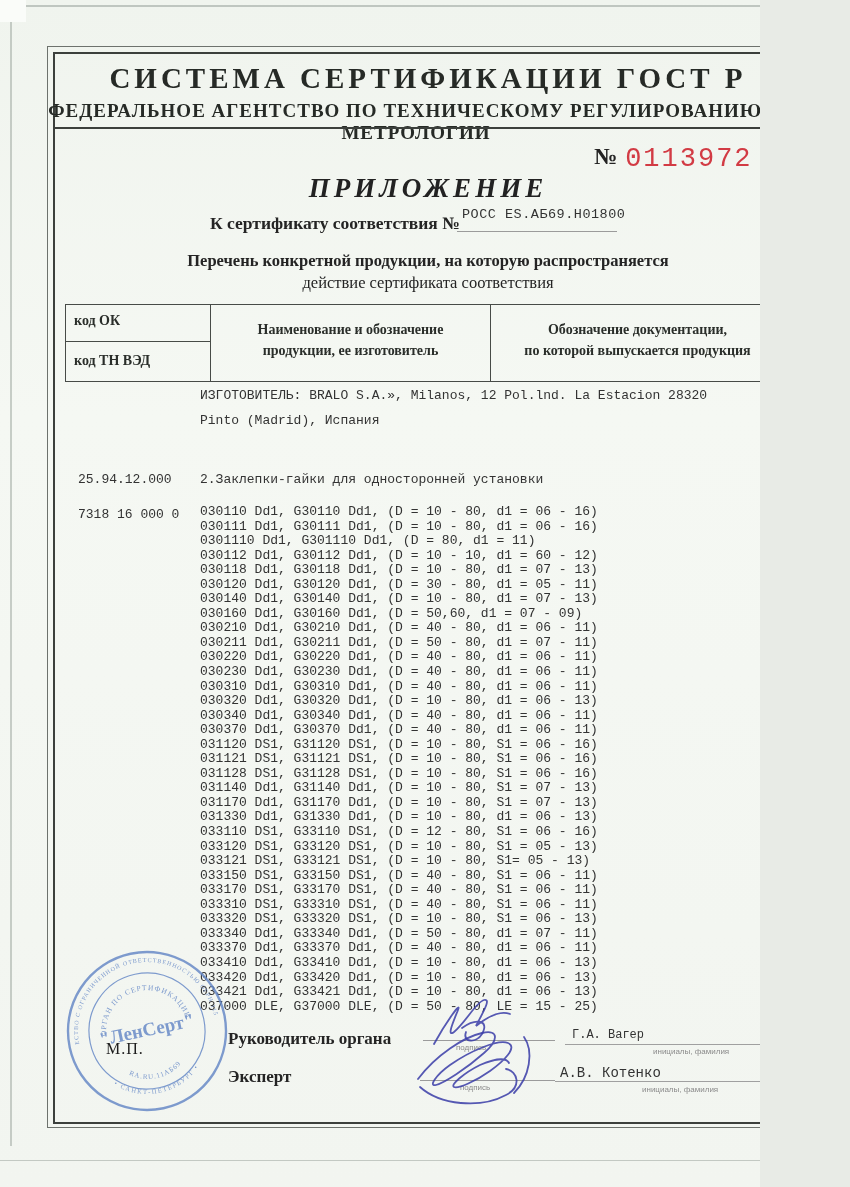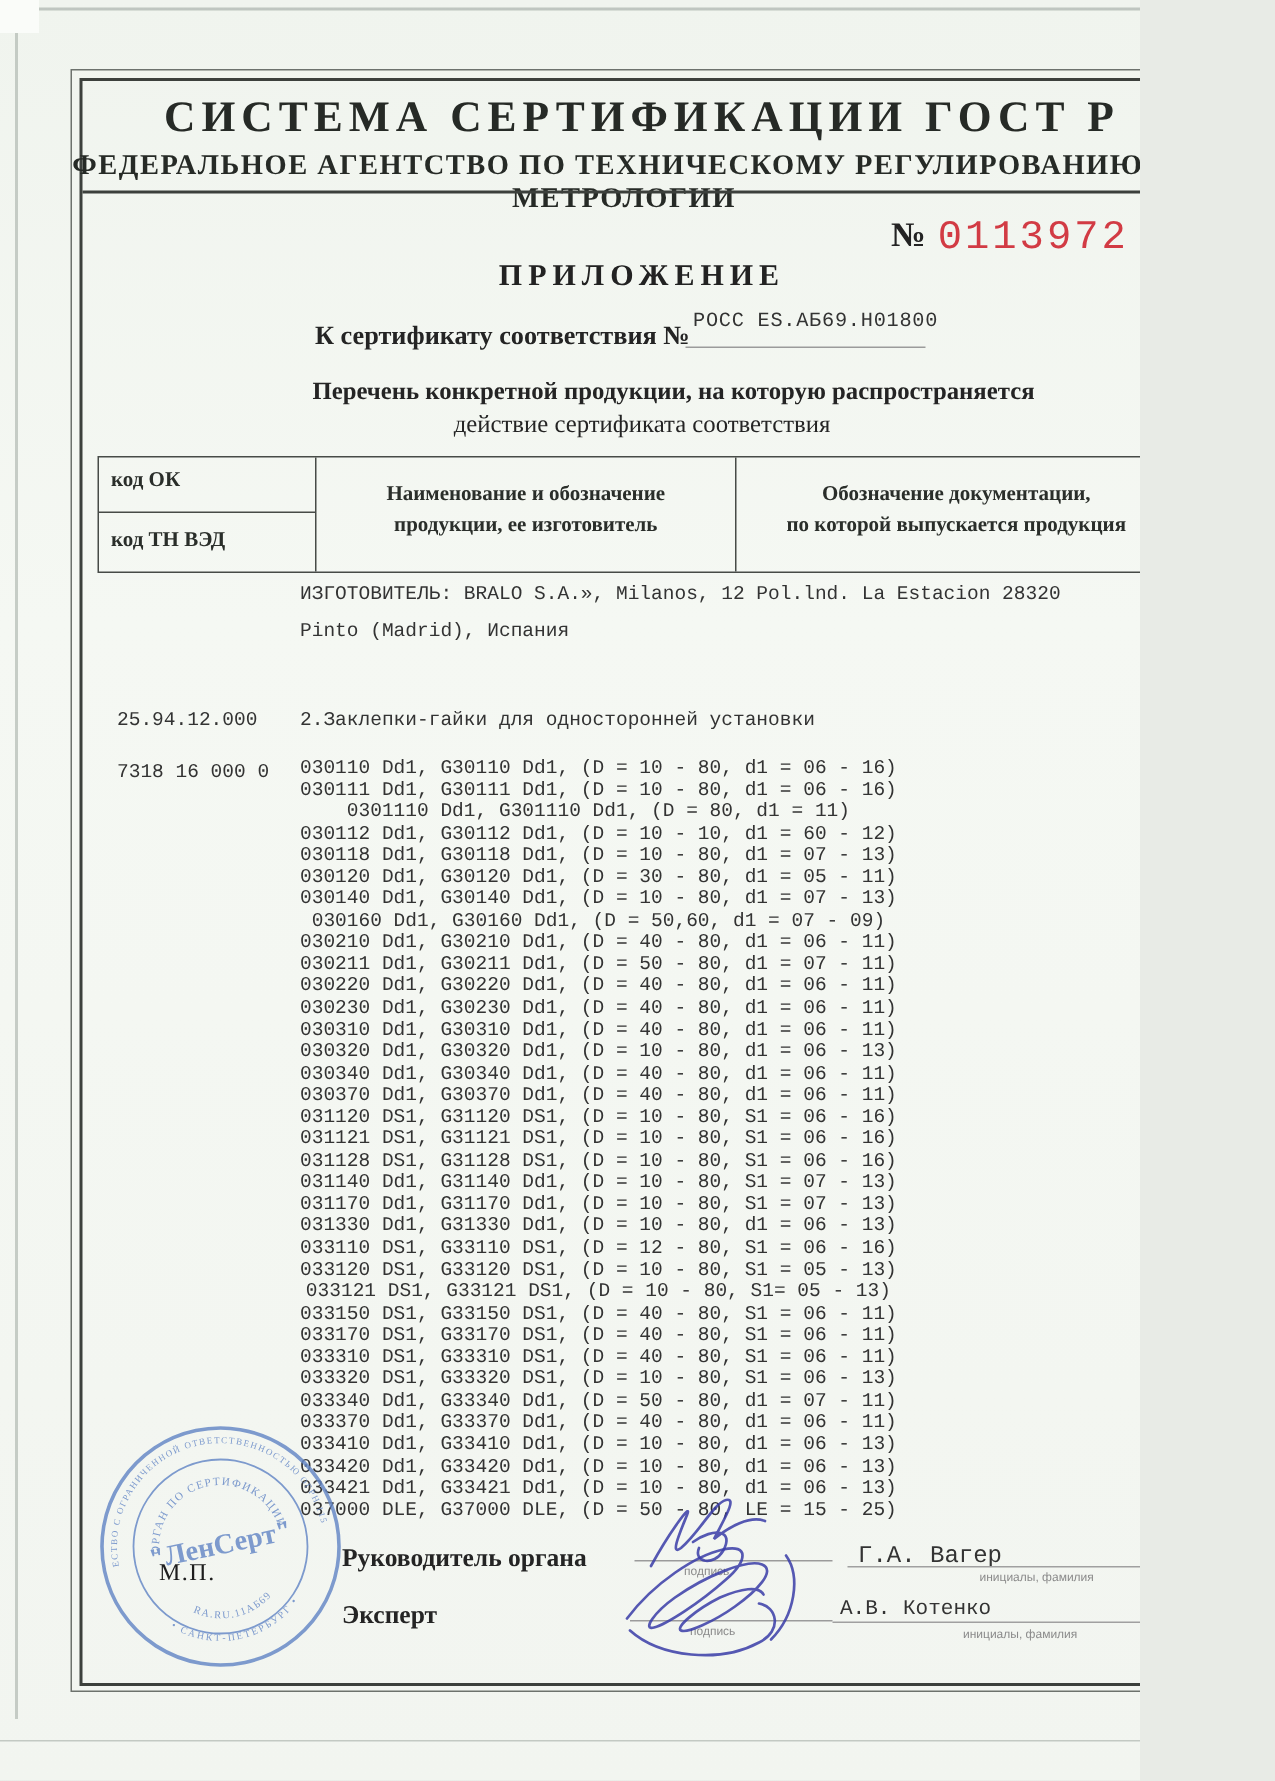--- a/index.html
+++ b/index.html
@@ -22,61 +22,61 @@
     font-size:29px;font-weight:bold;letter-spacing:4px;color:#262a26;}
   .agency{position:absolute;left:43px;top:100px;width:746px;text-align:center;
     font-size:19px;font-weight:bold;letter-spacing:1px;color:#262a26;}
 
   .doc-no{position:absolute;left:594px;top:144px;}
   .doc-no .nosign{font-size:23px;font-weight:bold;color:#232323;vertical-align:top;}
   .doc-no .redno{font-family:"Liberation Mono",monospace;font-size:27px;letter-spacing:2px;
     color:#d23b44;margin-left:8px;}
 
   .doc-title{position:absolute;left:55px;top:173px;width:746px;text-align:center;
-    font-size:20px;font-weight:bold;letter-spacing:4px;color:#222;}
+    font-size:27px;font-weight:bold;letter-spacing:4px;color:#222;font-style:italic;}
 
   .cert-label{position:absolute;left:210px;top:213px;font-size:17.5px;font-weight:bold;color:#242424;}
   .cert-number{position:absolute;left:462px;top:207px;font-family:"Liberation Mono",monospace;
     font-size:13.5px;color:#3a3a3a;letter-spacing:.5px;}
   .cert-underline{position:absolute;left:457px;top:231px;width:160px;height:1px;background:#9b9b9b;}
 
   .subtitle1{position:absolute;left:55px;top:251px;width:746px;text-align:center;
-    font-size:16.5px;font-weight:bold;color:#242424;padding-left:21px;}
+    font-size:16.5px;font-weight:bold;color:#242424;}
   .subtitle2{position:absolute;left:55px;top:273px;width:746px;text-align:center;
     font-size:16.5px;font-weight:normal;color:#242424;}
 
   .ptable{position:absolute;left:65px;top:304px;width:718px;height:76px;border:1.5px solid #474b47;}
   .ptable .cell{position:absolute;font-size:14px;font-weight:bold;color:#2a2e2a;}
   .c1a{left:0;top:0;width:144px;height:37px;border-bottom:1px solid #474b47;padding:8px 0 0 8px;box-sizing:border-box;}
   .c1b{left:0;top:38px;width:144px;height:38px;padding:10px 0 0 8px;box-sizing:border-box;}
   .csep1{position:absolute;left:144px;top:0;width:1px;height:76px;background:#474b47;}
   .csep2{position:absolute;left:424px;top:0;width:1px;height:76px;background:#474b47;}
   .c2{left:145px;top:14px;width:279px;text-align:center;line-height:21px;}
   .c3{left:425px;top:14px;width:293px;text-align:center;line-height:21px;}
 
-  .mono{font-family:"Liberation Mono",monospace;color:#333;white-space:pre;text-align:center;}
+  .mono{font-family:"Liberation Mono",monospace;color:#333;white-space:pre;}
   .manu1{position:absolute;left:200px;top:388px;font-size:13px;}
   .manu2{position:absolute;left:200px;top:413px;font-size:13px;}
   .code-ok{position:absolute;left:78px;top:472px;font-size:13px;}
   .group{position:absolute;left:200px;top:472px;font-size:13px;}
   .code-tnved{position:absolute;left:78px;top:507px;font-size:13px;}
   .plist{position:absolute;left:200px;top:505px;font-size:13px;line-height:14.55px;}
   .plist div{white-space:pre;}
 
   .stamp{position:absolute;left:62px;top:946px;width:170px;height:170px;transform:rotate(-12deg);opacity:.82;}
   .mp{position:absolute;left:106px;top:1040px;font-size:16px;color:#1d1d1d;letter-spacing:1px;}
 
   .lbl-head{position:absolute;left:228px;top:1029px;font-size:17px;font-weight:bold;color:#242424;}
   .lbl-expert{position:absolute;left:228px;top:1067px;font-size:17px;font-weight:bold;color:#242424;}
   .sigline1{position:absolute;left:423px;top:1040px;width:132px;height:1px;background:#9b9b9b;}
   .sigline2{position:absolute;left:420px;top:1080px;width:135px;height:1px;background:#9b9b9b;}
   .cap{font-family:"Liberation Sans",sans-serif;font-size:8px;color:#8b8b8b;position:absolute;}
   .cap-sign1{left:456px;top:1043px;}
   .cap-sign2{left:460px;top:1083px;}
-  .name1{position:absolute;left:572px;top:1028px;font-size:16px;}
+  .name1{position:absolute;left:572px;top:1028px;font-size:12px;}
   .name2{position:absolute;left:560px;top:1065px;font-size:14px;}
   .nameline1{position:absolute;left:565px;top:1044px;width:218px;height:1px;background:#a0a0a0;}
   .nameline2{position:absolute;left:555px;top:1081px;width:218px;height:1px;background:#a0a0a0;}
   .cap-name1{left:653px;top:1047px;}
   .cap-name2{left:642px;top:1085px;}
 
   .signature{position:absolute;}
   .sig1{left:418px;top:992px;}
   .sig2{left:406px;top:1021px;}
 

